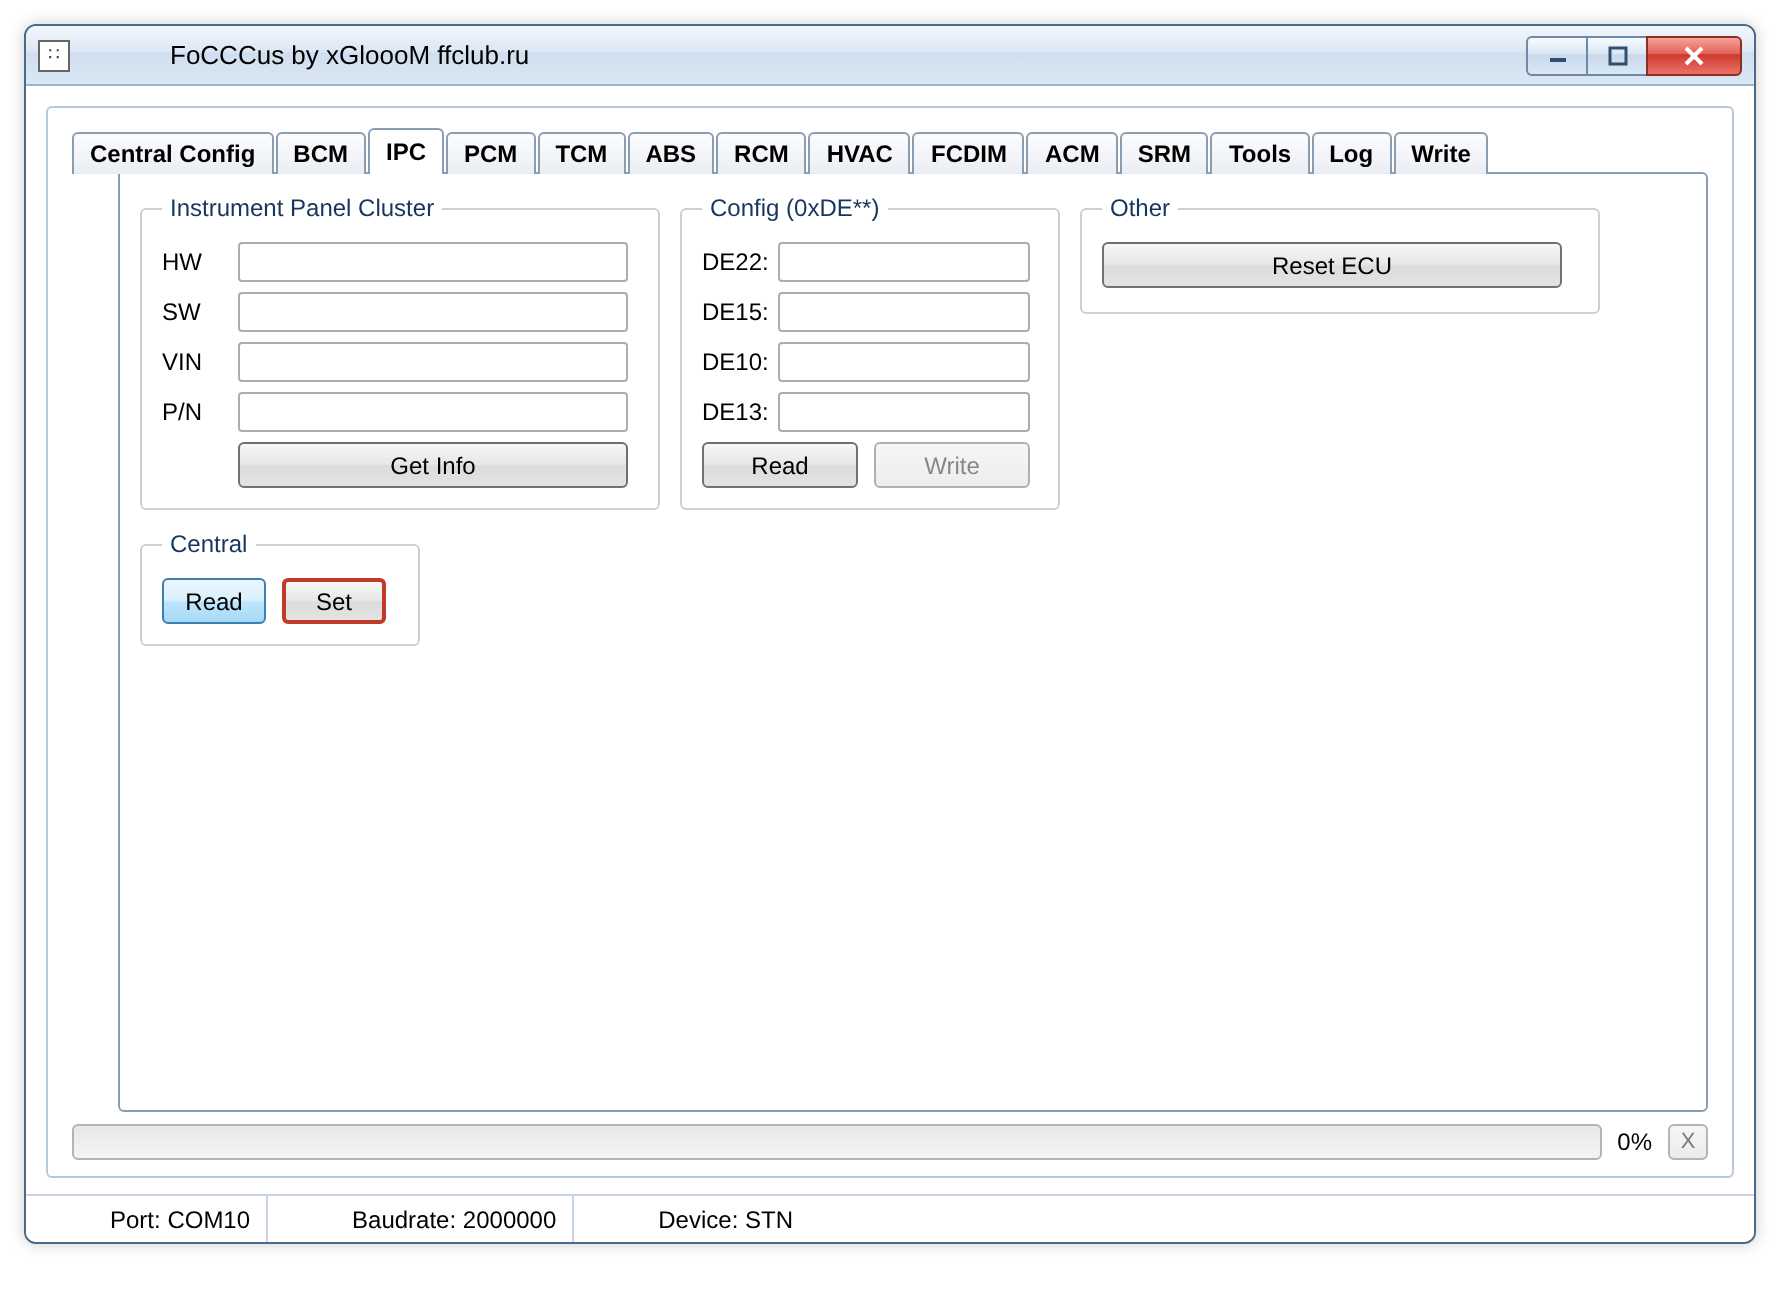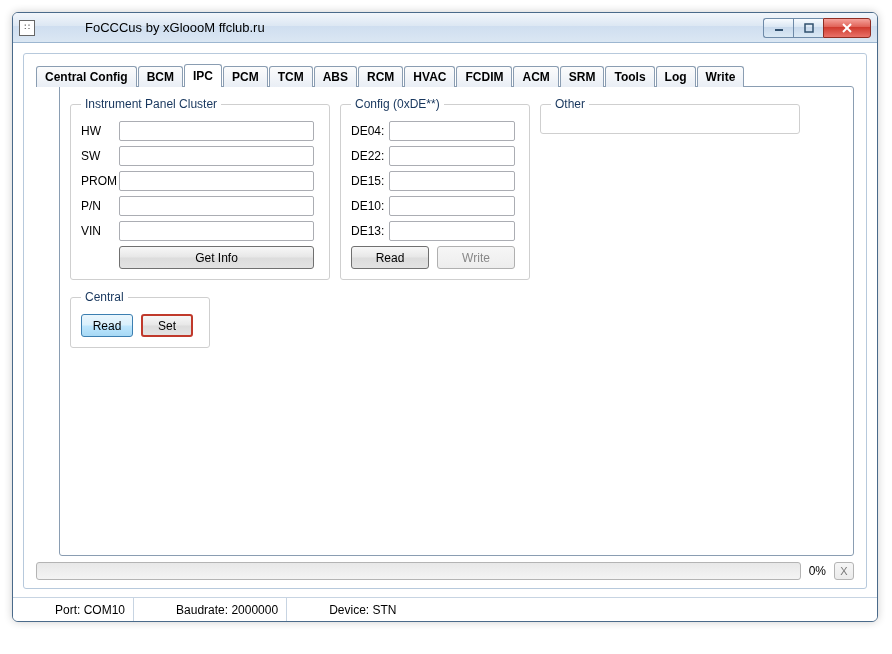--- a/index.html
+++ b/index.html
@@ -306,42 +306,34 @@
             <legend>Instrument Panel Cluster</legend>
             <div class="fld">
                 <label>HW</label>
               <input type="text" value="" style="">
               </div>
             <div class="fld">
                 <label>SW</label>
               <input type="text" value="" style="">
               </div>
             <div class="fld">
-                <label>PROM</label>
+                <label>VIN</label>
               <input type="text" value="" style="">
               </div>
             <div class="fld">
                 <label>P/N</label>
-              <input type="text" value="" style="">
-              </div>
-            <div class="fld">
-                <label>VIN</label>
               <input type="text" value="" style="">
               </div>
             <div class="btnrow">
               <button class="btn">Get Info</button>
             </div>
           </fieldset>
 
           <fieldset class="cfg-group">
             <legend>Config (0xDE**)</legend>
-            <div class="fld">
-                <label>DE04:</label>
-              <input type="text" value="" style="">
-              </div>
             <div class="fld">
                 <label>DE22:</label>
               <input type="text" value="" style="">
               </div>
             <div class="fld">
                 <label>DE15:</label>
               <input type="text" value="" style="">
               </div>
             <div class="fld">
                 <label>DE10:</label>
@@ -352,20 +344,21 @@
               <input type="text" value="" style="">
               </div>
             <div class="btnrow">
               <button class="btn">Read</button>
               <button class="btn" disabled="">Write</button>
             </div>
           </fieldset>
 
           <fieldset class="other-group">
             <legend>Other</legend>
+            <button class="btn">Reset ECU</button>
           </fieldset>
 
         </div>
 
         <fieldset class="odo-group">
           <legend>Central</legend>
           <div class="odo-row2">
             <button class="btn blue">Read</button>
             <button class="btn red-outline">Set</button>
           </div>

